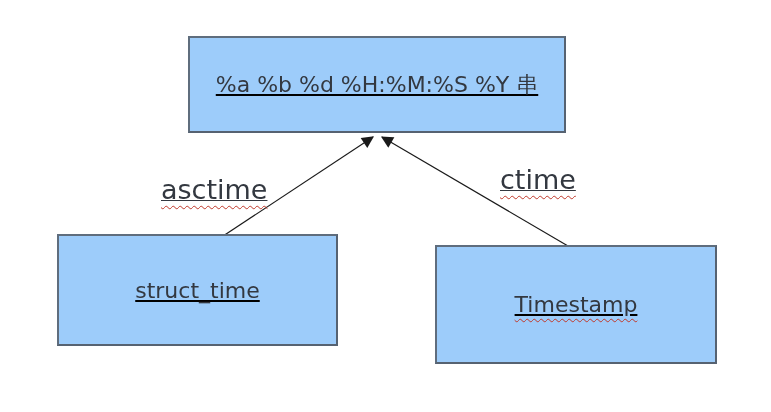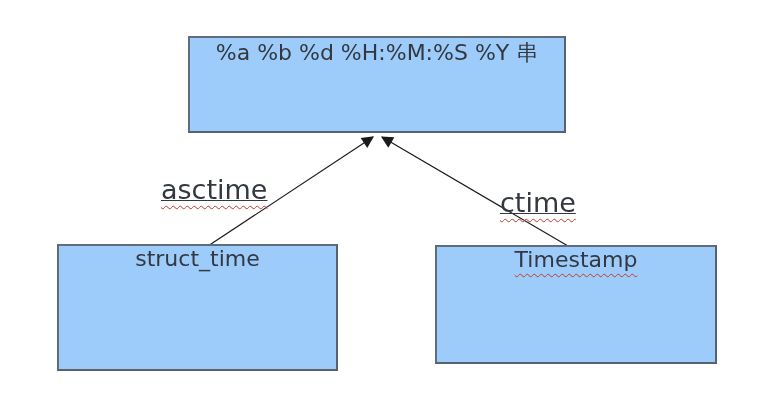--- a/index.html
+++ b/index.html
@@ -31,43 +31,44 @@
     fill: var(--arrow, #1a1a1a);
   }
   .node {
     position: absolute;
     box-sizing: border-box;
     background: var(--box-fill, #9dccfa);
     border: 2px solid var(--box-border, #5f6d7d);
     border-right-color: var(--box-shadow, #566271);
     border-bottom-color: var(--box-shadow, #566271);
     display: flex;
-    align-items: flex-start;
+    align-items: center;
     justify-content: center;
     text-align: center;
+    text-decoration: underline;
   }
   .node-label {
     font-size: 22px;
     color: var(--text, #333840);
     white-space: nowrap;
   }
   .node-top    { left: 188px; top: 36px;  width: 378px; height: 97px;  }
-  .node-left   { left: 57px;  top: 244px; width: 281px; height: 127px; }
+  .node-left   { left: 57px;  top: 234px; width: 281px; height: 112px; }
   .node-right  { left: 435px; top: 245px; width: 282px; height: 119px; }
   .edge-label {
     position: absolute;
     font-size: 27px;
     color: var(--text, #333840);
     white-space: nowrap;
     text-decoration: underline;
     text-decoration-color: var(--text, #333840);
     text-decoration-thickness: 1px;
   }
   .edge-label-asctime { left: 161px; top: 174px; }
-  .edge-label-ctime   { left: 500px; top: 187px; }
+  .edge-label-ctime   { left: 500px; top: 164px; }
   .squiggle {
     text-decoration-line: underline;
     text-decoration-style: wavy;
     text-decoration-color: var(--squiggle, #c0392b);
     text-decoration-thickness: 1px;
     text-underline-offset: 6px;
   }
 </style>
 </head>
 <body>

